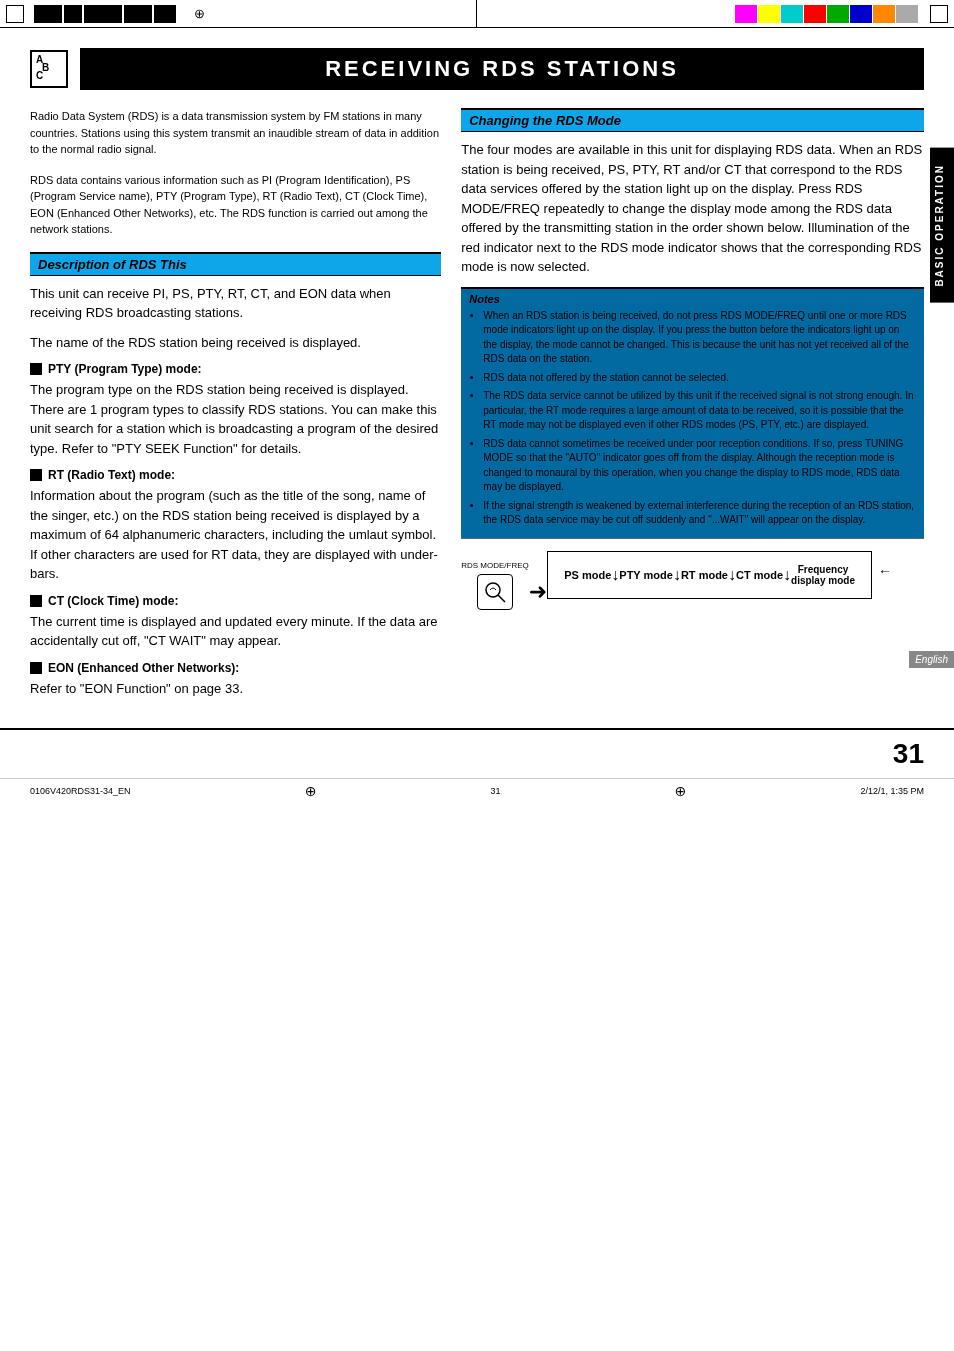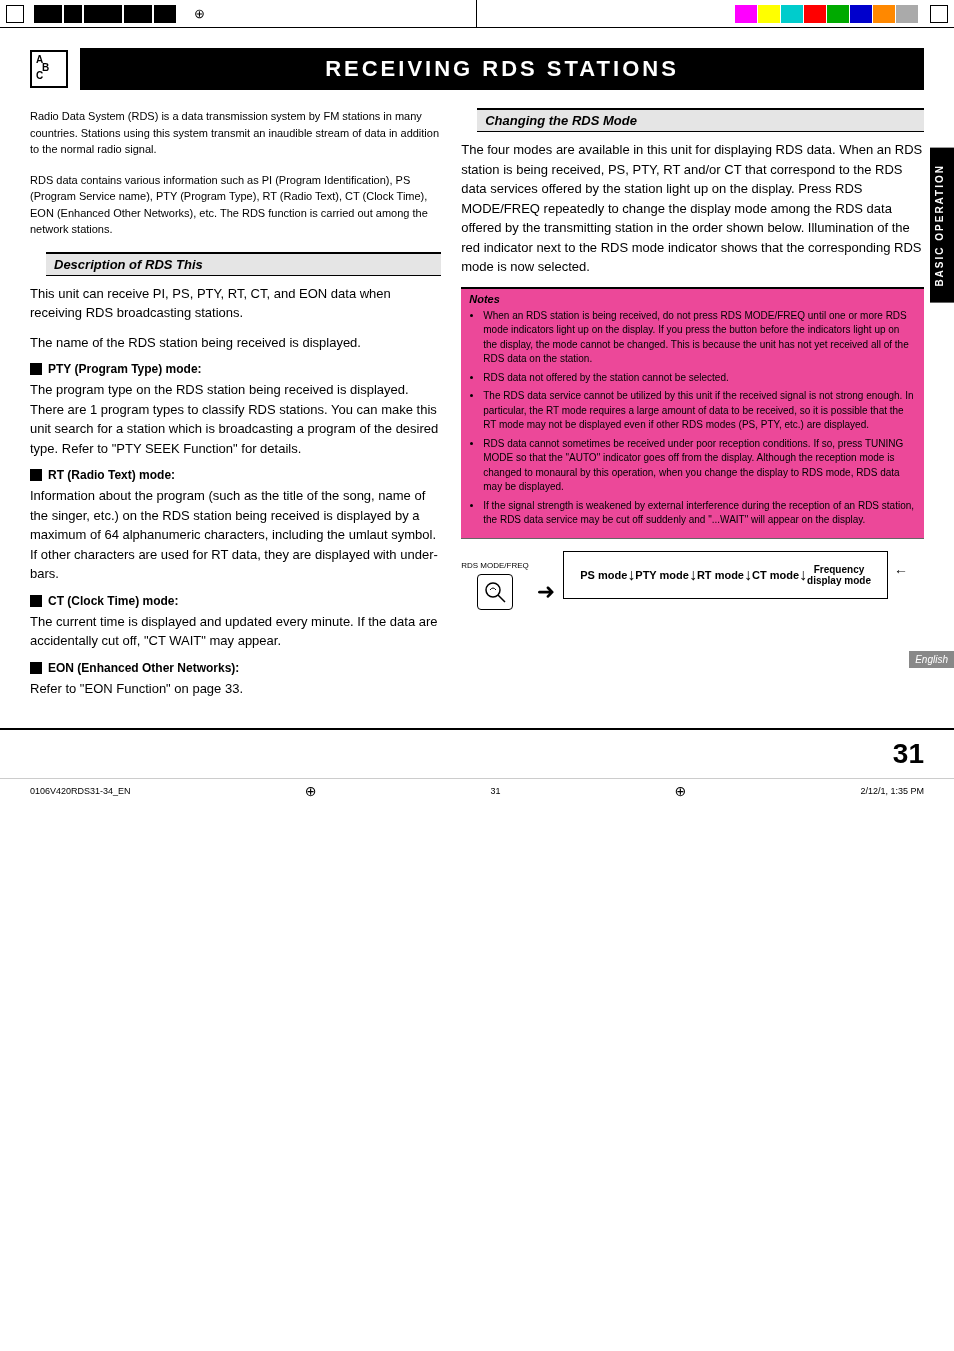--- a/index.html
+++ b/index.html
@@ -126,29 +126,28 @@
 
     
     .intro-text {
       font-size: 11px;
       line-height: 1.5;
       margin-bottom: 14px;
     }
 
     
     .section-header {
-      background: #e5e5e5;
+      background: #0ea5e9;
       border-top: 2px solid #000;
       border-bottom: 1px solid #000;
       padding: 3px 8px;
       font-size: 13px;
       font-style: italic;
       font-weight: bold;
       margin-bottom: 8px;
-      margin-left: 16px;
     }
 
     .section-text {
       font-size: 13px;
       line-height: 1.5;
       margin-bottom: 10px;
     }
 
     
     .mode-heading {
@@ -163,21 +162,21 @@
     .mode-heading .square-bullet {
       width: 12px;
       height: 12px;
       background: #000;
       display: inline-block;
       flex-shrink: 0;
     }
 
     
     .notes-box {
-      background: #ec4899;
+      background: #0369a1;
       border-top: 2px solid #000;
       border-bottom: 1px solid #666;
       padding: 4px 8px 6px 8px;
       margin-bottom: 8px;
     }
     .notes-title {
       font-size: 11px;
       font-weight: bold;
       font-style: italic;
       margin-bottom: 4px;
@@ -191,21 +190,20 @@
     }
     .notes-list li {
       margin-bottom: 4px;
     }
 
     
     .diagram-area {
       margin-top: 12px;
       display: flex;
       align-items: flex-start;
-      gap: 8px;
     }
     .diagram-button {
       display: flex;
       flex-direction: column;
       align-items: center;
       margin-top: 10px;
     }
     .rds-button-icon {
       width: 36px;
       height: 36px;

